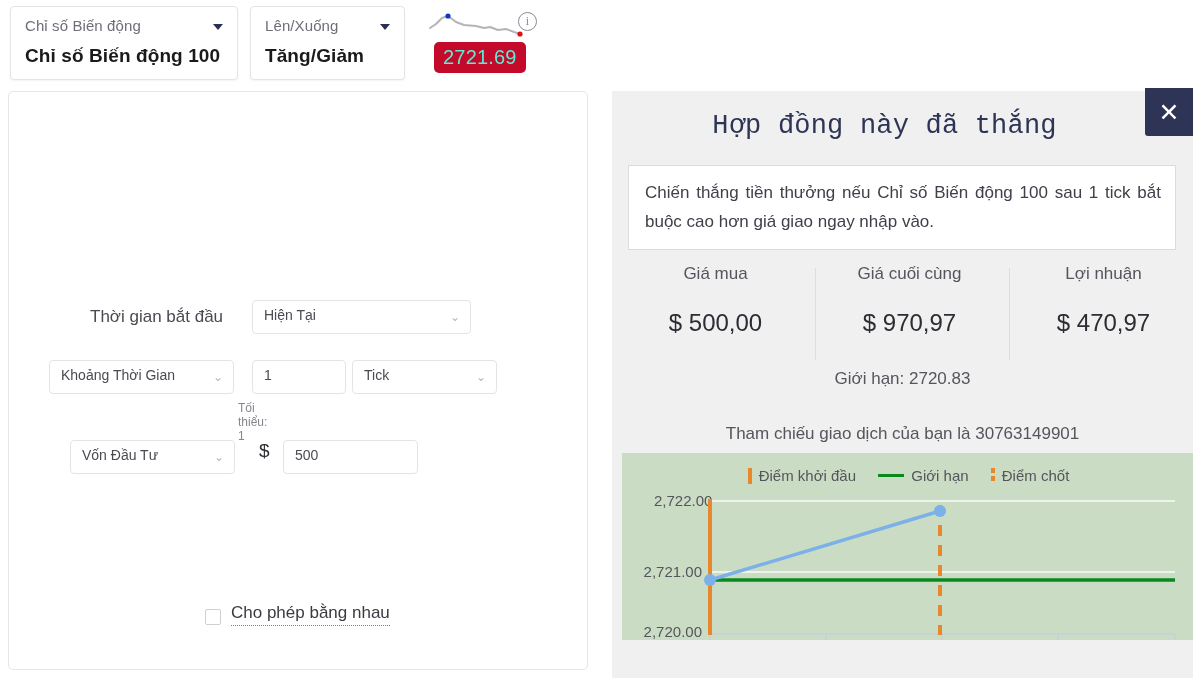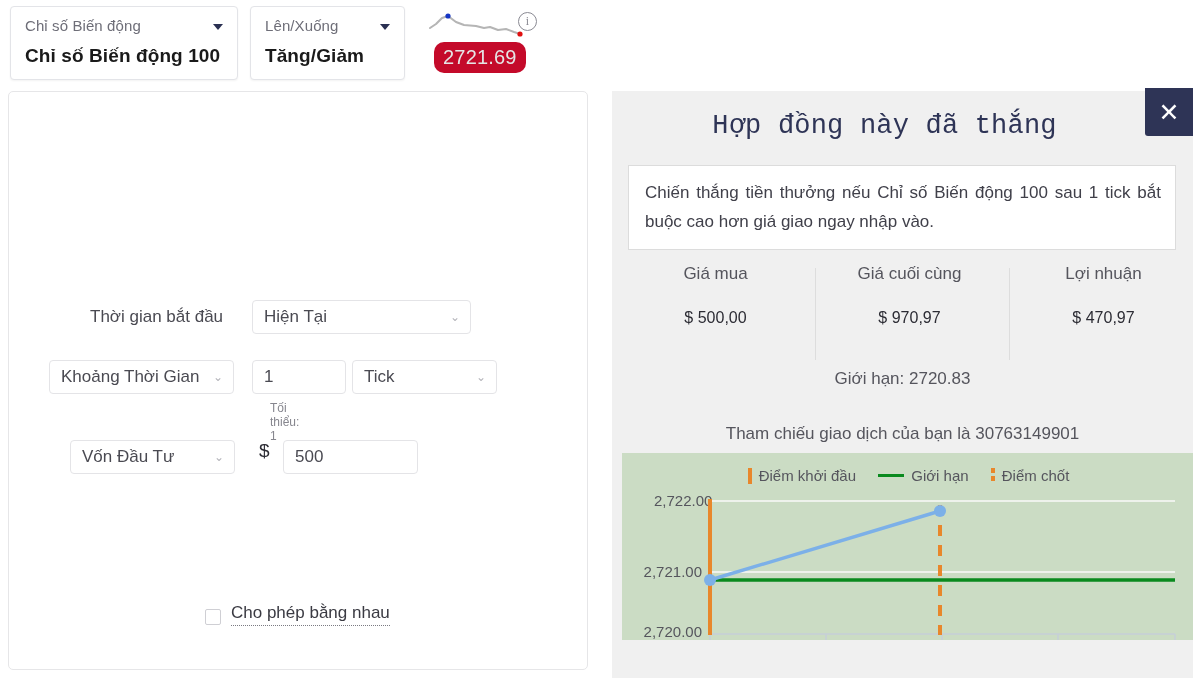--- a/index.html
+++ b/index.html
@@ -36,22 +36,22 @@
     width: 0; height: 0;
     border-left: 5.5px solid transparent;
     border-right: 5.5px solid transparent;
     border-top: 6px solid #2a3052;
   }
 
   
   #spark-wrap { position: absolute; left: 428px; top: 6px; width: 100px; height: 36px; }
   #price-badge {
     position: absolute; left: 434px; top: 42px;
-    background: #c40a2a; color: #e5e5e5;
-    border-radius: 10px;
+    background: #c40a2a; color: #5eead4;
+    border-radius: 5px;
     padding: 4px 9px 5px 9px;
     font-size: 20px; line-height: 22px;
     letter-spacing: 0.2px;
   }
   #info-icon {
     position: absolute; left: 518px; top: 12px;
     width: 19px; height: 19px; border-radius: 50%;
     border: 1.4px solid #8a8a93; color: #8a8a93;
     font-size: 12px; line-height: 17px; text-align: center;
     font-family: "Liberation Serif", serif;
@@ -70,21 +70,21 @@
     position: absolute; white-space: nowrap;
   }
 
   .ctrl {
     position: absolute;
     background: #fff; border: 1px solid #e4e4e7; border-radius: 4px;
     height: 34px;
   }
   .ctrl .val {
     position: absolute; left: 11px; top: 6px;
-    font-size: 17px; color: #4a4a52; white-space: nowrap;
+    font-size: 14px; color: #4a4a52; white-space: nowrap;
   }
   .ctrl .chev {
     position: absolute; right: 10px; top: 9px;
     font-size: 12px; color: #b5b5bb; font-family: "Liberation Sans", sans-serif;
   }
 
   .hint { position: absolute; font-size: 12px; color: #86868e; }
 
   #equals-row { position: absolute; left: 196px; top: 514px; }
   #equals-box {
@@ -122,21 +122,21 @@
     width: 548px; height: 85px;
     background: #fff; border: 1px solid #dcdcdc;
     padding: 12px 14px 0 16px;
     font-size: 17px; line-height: 29px; color: #40404a;
     text-align: justify;
   }
 
   #stats { position: absolute; left: 10px; top: 173px; width: 561px; height: 90px; }
   .stat { position: absolute; width: 187px; text-align: center; }
   .stat .hd { position: absolute; left: 0; top: 0; width: 187px; font-size: 17px; color: #55555d; }
-  .stat .vl { position: absolute; left: 0; top: 45px; width: 187px; font-size: 16px; color: #2c2c34; }
+  .stat .vl { position: absolute; left: 0; top: 45px; width: 187px; font-size: 24px; color: #2c2c34; }
   .stat-div { position: absolute; top: 4px; width: 1px; height: 92px; background: #dddddd; }
 
   #barrier-line {
     position: absolute; left: 0; top: 278px; width: 581px;
     text-align: center; font-size: 17px; color: #55555d;
   }
   #ref-line {
     position: absolute; left: 0; top: 313px; width: 581px;
     text-align: center; font-size: 17px; color: #55555d; margin-top: 20px;
   }
@@ -212,21 +212,21 @@
         <span class="val">Khoảng Thời Gian</span>
         <span class="chev">⌄</span>
       </div>
       <div class="ctrl" style="left:243px; top:268px; width:94px;">
         <span class="val">1</span>
       </div>
       <div class="ctrl" style="left:343px; top:268px; width:145px;">
         <span class="val">Tick</span>
         <span class="chev">⌄</span>
       </div>
-      <div class="hint" style="left:261px; top:309px;">Tối thiểu: 1</div>
+      <div class="hint" style="left:229px; top:309px;">Tối thiểu: 1</div>
     </div>
 
     <div class="form-row">
       <div class="ctrl" style="left:61px; top:348px; width:165px;">
         <span class="val">Vốn Đầu Tư</span>
         <span class="chev">⌄</span>
       </div>
       <div class="form-label" style="left:250px; top:348px; font-size:19px; color:#2c2c34;">$</div>
       <div class="ctrl" style="left:274px; top:348px; width:135px;">
         <span class="val">500</span>

